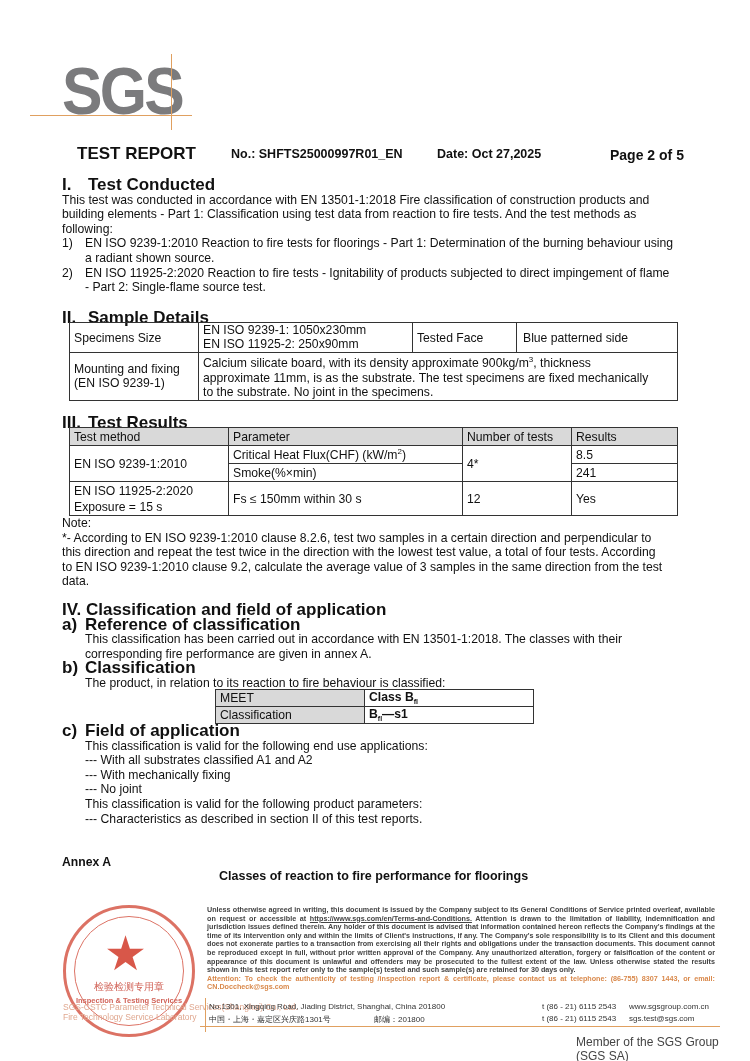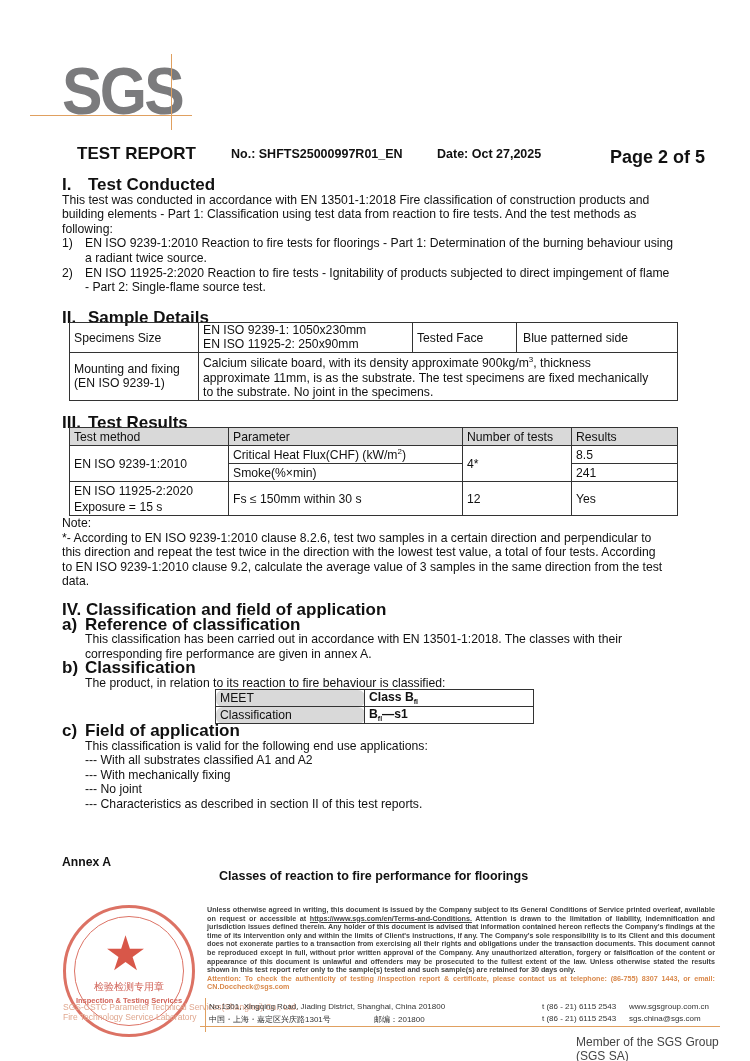--- a/index.html
+++ b/index.html
@@ -5,21 +5,21 @@
   html, body { margin:0; padding:0; background:#ffffff; }
   body { width:750px; height:1061px; position:relative; overflow:hidden; font-family:"Liberation Sans", sans-serif; color:#111; }
   .abs { position:absolute; }
   
   .logo { left:62px; top:58px; font-family:"Liberation Sans", sans-serif; font-weight:bold; font-size:66px; color:#7b7b7d; letter-spacing:-3px; transform:scaleX(0.92); transform-origin:left top; line-height:66px; }
   .txt { font-size:12.2px; line-height:14.6px; }
   .bold { font-weight:bold; }
   .sec-title { font-weight:bold; font-size:17px; }
   table { border-collapse:collapse; font-size:12.2px; }
   td, th { border:1px solid #333; padding:0 4px; font-weight:normal; }
-  .gray { background:#d9d9d9;border-radius:7px; }
+  .gray { background:#d9d9d9; }
   .center { text-align:left; }
   .disclaimer { left:207px; top:906px; width:508px; font-size:7.2px; line-height:8.6px; font-weight:bold; color:#444; text-align:justify; }
   .attn { color:#d9884a; }
   .addr { font-size:8px; color:#333; }
   .orange-line { background:#e0a060; }
   .stamp { left:63px; top:905px; width:132px; height:132px; border-radius:50%; border:3px solid #d65a4a; box-sizing:border-box; opacity:0.85; }
   .stamp-inner { position:absolute; left:8px; top:8px; right:8px; bottom:8px; border-radius:50%; border:1px solid #d65a4a; }
   .star { position:absolute; left:38px; top:22px; font-size:48px; color:#d23a2a; line-height:48px; }
   .stamp-cn { position:absolute; left:0; right:0; top:72px; text-align:center; font-size:10px; color:#c9473a; }
   .stamp-en { position:absolute; left:0; right:0; top:88px; text-align:center; font-size:7.5px; color:#c9473a; font-weight:bold; }
@@ -28,29 +28,29 @@
 </head>
 <body>
 
 <div class="abs logo">SGS</div>
 <div class="abs" style="left:30px; top:115px; width:162px; height:1px; background:#e0a060;"></div>
 <div class="abs" style="left:171px; top:54px; width:1px; height:76px; background:#e0a060;"></div>
 
 <div class="abs bold" style="left:77px; top:144px; font-size:17px;">TEST REPORT</div>
 <div class="abs bold" style="left:231px; top:147px; font-size:12.5px;">No.: SHFTS25000997R01_EN</div>
 <div class="abs bold" style="left:437px; top:147px; font-size:12.5px;">Date: Oct 27,2025</div>
-<div class="abs bold" style="left:610px; top:147px; font-size:18px;">Page 2 of 5</div>
+<div class="abs bold" style="left:610px; top:147px; font-size:14px;">Page 2 of 5</div>
 
 <div class="abs txt" style="left:62px; top:178px; width:640px;">
   <div class="sec-title"><span style="display:inline-block;width:26px;">I.</span><span>Test Conducted</span></div>
   <div>This test was conducted in accordance with EN 13501-1:2018 Fire classification of construction products and</div>
   <div>building elements - Part 1: Classification using test data from reaction to fire tests. And the test methods as</div>
   <div>following:</div>
   <div><span style="display:inline-block;width:23px;">1)</span><span>EN ISO 9239-1:2010 Reaction to fire tests for floorings - Part 1: Determination of the burning behaviour using</span></div>
-  <div style="padding-left:23px;">a radiant twice source.</div>
+  <div style="padding-left:23px;">a radiant shown source.</div>
   <div><span style="display:inline-block;width:23px;">2)</span><span>EN ISO 11925-2:2020 Reaction to fire tests - Ignitability of products subjected to direct impingement of flame</span></div>
   <div style="padding-left:23px;">- Part 2: Single-flame source test.</div>
 </div>
 
 <div class="abs sec-title" style="left:62px; top:308px;"><span style="display:inline-block;width:26px;">II.</span><span>Sample Details</span></div>
 <table class="abs" style="left:69px; top:322px; width:609px;">
   <tbody>
       <tr style="height:30px;">
     <td class="center" style="width:120px;">Specimens Size</td>
     <td style="width:205px; line-height:13.5px;">
@@ -131,20 +131,21 @@
     <td class="center bold"><span>B</span><sub style="font-size:7px;">fl</sub><span>—s1</span></td>
   </tr>
 </tbody>
   </table>
 <div class="abs txt" style="left:62px; top:724px; width:640px;">
   <div class="sec-title"><span style="display:inline-block;width:23px;">c)</span><span>Field of application</span></div>
   <div style="padding-left:23px;">This classification is valid for the following end use applications:</div>
   <div style="padding-left:23px;">--- With all substrates classified A1 and A2</div>
   <div style="padding-left:23px;">--- With mechanically fixing</div>
   <div style="padding-left:23px;">--- No joint</div>
+  <div style="padding-left:23px;">This classification is valid for the following product parameters:</div>
   <div style="padding-left:23px;">--- Characteristics as described in section II of this test reports.</div>
 </div>
 
 <div class="abs bold" style="left:62px; top:855px; font-size:12.2px;">Annex A</div>
 <div class="abs bold" style="left:219px; top:869px; font-size:12.5px;">Classes of reaction to fire performance for floorings</div>
 
 <div class="abs stamp">
   <div class="stamp-inner"></div>
   <div class="star">★</div>
   <div class="stamp-cn">检验检测专用章</div>
@@ -161,14 +162,14 @@
 </div>
 
 <div class="abs orange-line" style="left:205px; top:998px; width:1px; height:34px;"></div>
 <div class="abs orange-line" style="left:200px; top:1026px; width:520px; height:1px;"></div>
 <div class="abs addr" style="left:209px; top:1002px;">No.1301, Xingqing Road, Jiading District, Shanghai, China  201800</div>
 <div class="abs addr" style="left:209px; top:1014px;">中国・上海・嘉定区兴庆路1301号</div>
 <div class="abs addr" style="left:374px; top:1014px;">邮编：201800</div>
 <div class="abs addr" style="left:542px; top:1002px;">t (86 - 21) 6115 2543</div>
 <div class="abs addr" style="left:542px; top:1014px;">t (86 - 21) 6115 2543</div>
 <div class="abs addr" style="left:629px; top:1002px;">www.sgsgroup.com.cn</div>
-<div class="abs addr" style="left:629px; top:1014px;">sgs.china@sgs.com</div>
+<div class="abs addr" style="left:629px; top:1014px;">sgs.test@sgs.com</div>
 <div class="abs" style="left:576px; top:1035px; font-size:12px; color:#444;">Member of the SGS Group (SGS SA)</div>
 
 </body></html>

